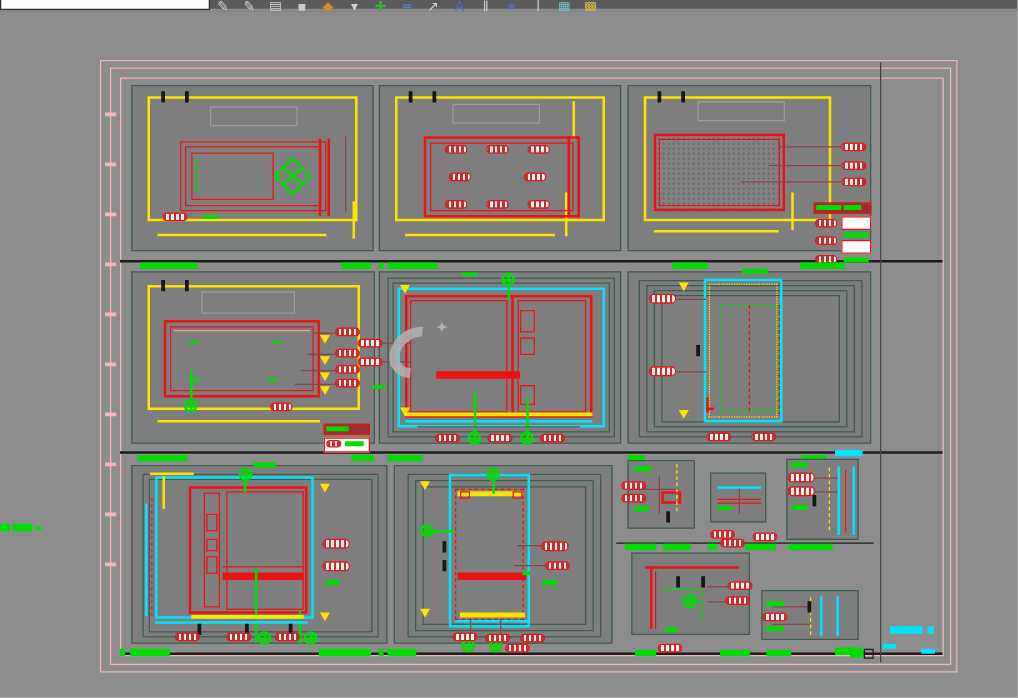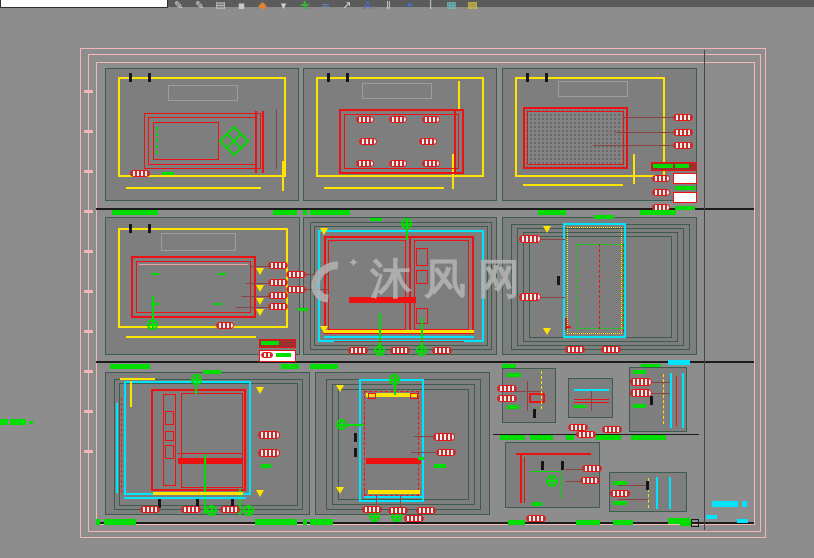--- a/index.html
+++ b/index.html
@@ -416,17 +416,16 @@
 
     <div id="lnote" class="a">
       <div class="a fill-g" style="left:0;top:1px;width:8px;height:6px"></div>
       <div class="a fill-g" style="left:10px;top:1px;width:16px;height:6px"></div>
       <div class="a fill-g" style="left:29px;top:3px;width:4px;height:3px"></div>
     </div>
 
     <div id="wm" class="a">
       <div id="wm-logo" class="a"></div>
       <div id="wm-star" class="a">✦</div>
-      <div id="wm-brand" class="a">沐风网</div>
     </div>
 
   </div>
 </div>
 
 </body></html>

